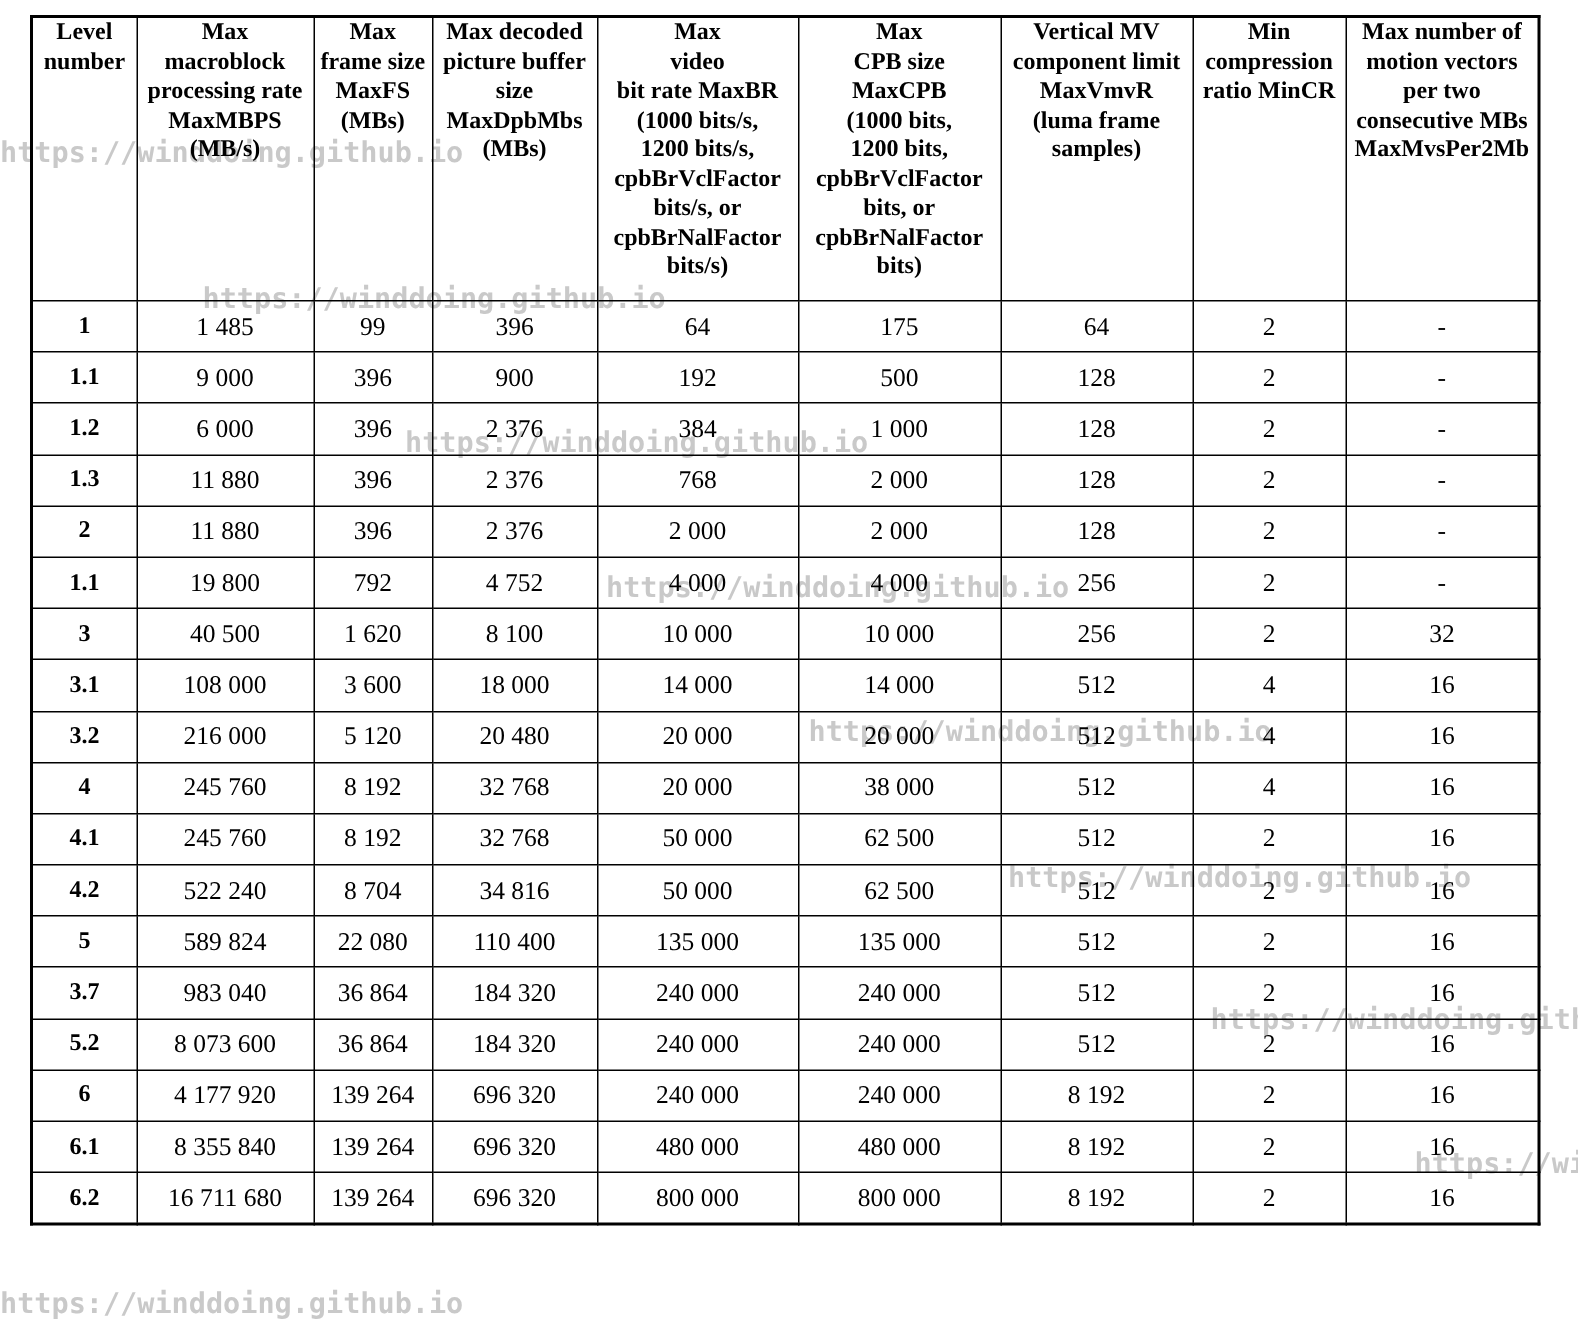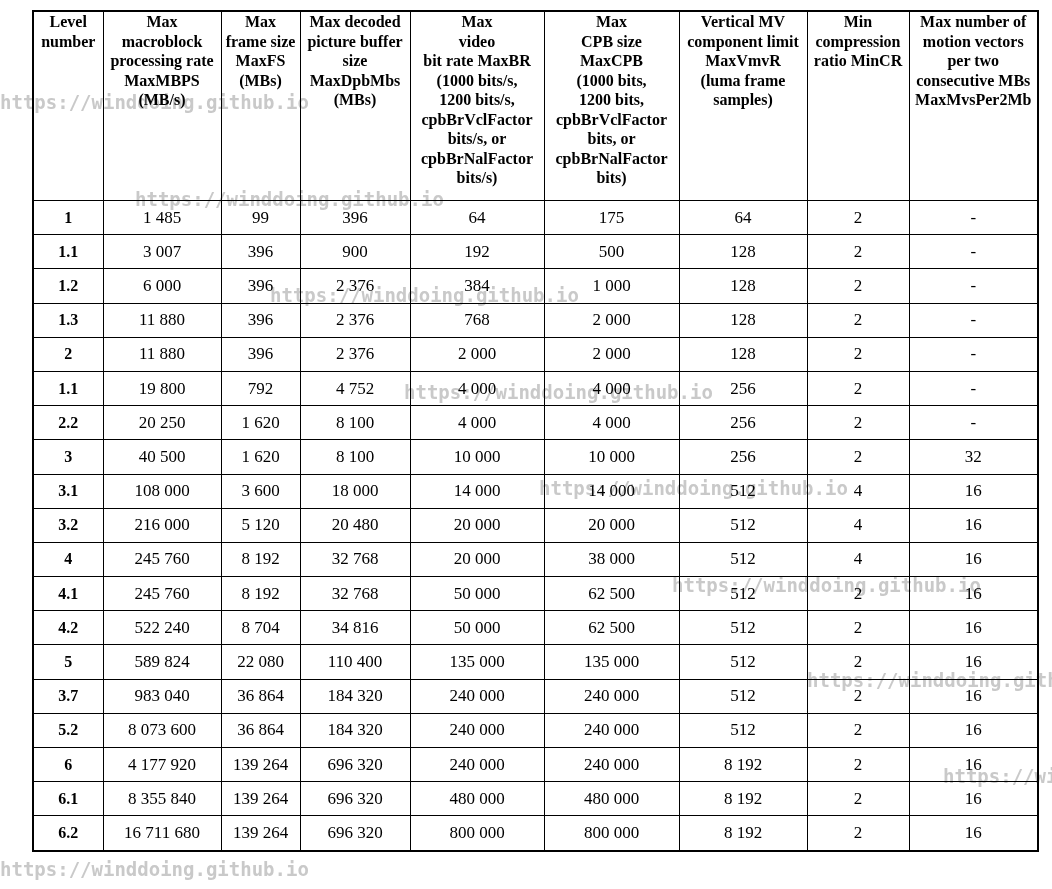--- a/index.html
+++ b/index.html
@@ -28,21 +28,21 @@
     font-size: 19px;
     line-height: 18px;
     white-space: nowrap;
     user-select: none;
     font-weight: bold;
   }
 
   
   .table-wrap {
     position: absolute;
-    left: 32px;
+    left: 20px;
     top: 10px;
     z-index: 2;
   }
   table.limits {
     border-collapse: collapse;
     table-layout: fixed;
     background: transparent;
     width: 1005px;
   }
   table.limits td, table.limits th {
@@ -178,21 +178,21 @@
           <td class="data-cell">99</td>
           <td class="data-cell">396</td>
           <td class="data-cell">64</td>
           <td class="data-cell">175</td>
           <td class="data-cell">64</td>
           <td class="data-cell">2</td>
           <td class="data-cell">-</td>
         </tr>
         <tr>
           <td class="data-cell level-cell">1.1</td>
-          <td class="data-cell">3 007</td>
+          <td class="data-cell">9 000</td>
           <td class="data-cell">396</td>
           <td class="data-cell">900</td>
           <td class="data-cell">192</td>
           <td class="data-cell">500</td>
           <td class="data-cell">128</td>
           <td class="data-cell">2</td>
           <td class="data-cell">-</td>
         </tr>
         <tr>
           <td class="data-cell level-cell">1.2</td>
@@ -232,31 +232,20 @@
           <td class="data-cell">19 800</td>
           <td class="data-cell">792</td>
           <td class="data-cell">4 752</td>
           <td class="data-cell">4 000</td>
           <td class="data-cell">4 000</td>
           <td class="data-cell">256</td>
           <td class="data-cell">2</td>
           <td class="data-cell">-</td>
         </tr>
         <tr>
-          <td class="data-cell level-cell">2.2</td>
-          <td class="data-cell">20 250</td>
-          <td class="data-cell">1 620</td>
-          <td class="data-cell">8 100</td>
-          <td class="data-cell">4 000</td>
-          <td class="data-cell">4 000</td>
-          <td class="data-cell">256</td>
-          <td class="data-cell">2</td>
-          <td class="data-cell">-</td>
-        </tr>
-        <tr>
           <td class="data-cell level-cell">3</td>
           <td class="data-cell">40 500</td>
           <td class="data-cell">1 620</td>
           <td class="data-cell">8 100</td>
           <td class="data-cell">10 000</td>
           <td class="data-cell">10 000</td>
           <td class="data-cell">256</td>
           <td class="data-cell">2</td>
           <td class="data-cell">32</td>
         </tr>

